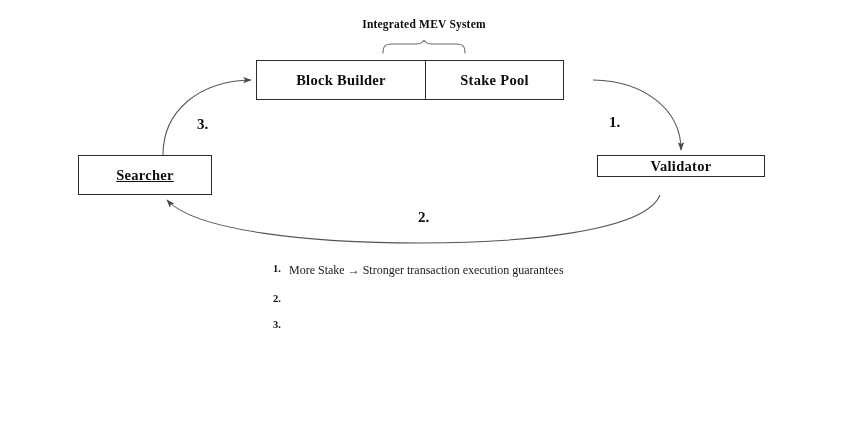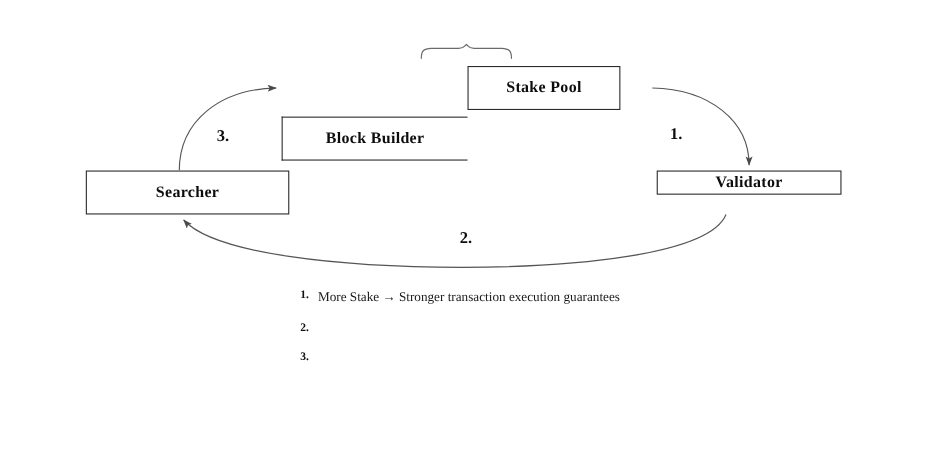--- a/index.html
+++ b/index.html
@@ -42,33 +42,33 @@
     font-size: 14.5px;
     letter-spacing: 0.3px;
     color: #0d0d0d;
   }
   #node-block-builder {
     left: 256px;
     top: 60px;
     width: 169px;
     height: 40px;
     border-right: none;
-    margin-top: 46px;
   }
   #node-stake-pool {
     left: 425px;
     top: 60px;
     width: 139px;
     height: 40px;
   }
   #node-searcher {
     left: 78px;
     top: 155px;
-    width: 185px;
+    width: 134px;
     height: 40px;
+    text-decoration: underline;
   }
   #node-validator {
     left: 597px;
     top: 155px;
     width: 168px;
     height: 22px;
   }
   #system-title {
     position: absolute;
     left: 284px;
@@ -141,20 +141,21 @@
 
     <g>
       <path d="M593,80 C645,81 681,110 681,150" fill="none" stroke="#555555" stroke-width="1.05" marker-end="url(#arrowhead)"></path>
     </g>
 
     <g>
       <path d="M660,195 C645,232 520,243 420,243 C310,243 195,231 167,200" fill="none" stroke="#555555" stroke-width="1.05" marker-end="url(#arrowhead)"></path>
     </g>
   </svg>
 
+  <div id="system-title">Integrated MEV System</div>
 
   <div class="node-box" id="node-block-builder">Block Builder</div>
   <div class="node-box" id="node-stake-pool">Stake Pool</div>
   <div class="node-box" id="node-searcher">Searcher</div>
   <div class="node-box" id="node-validator">Validator</div>
 
   <div class="edge-label" id="edge-label-1">1.</div>
   <div class="edge-label" id="edge-label-2">2.</div>
   <div class="edge-label" id="edge-label-3">3.</div>
 

